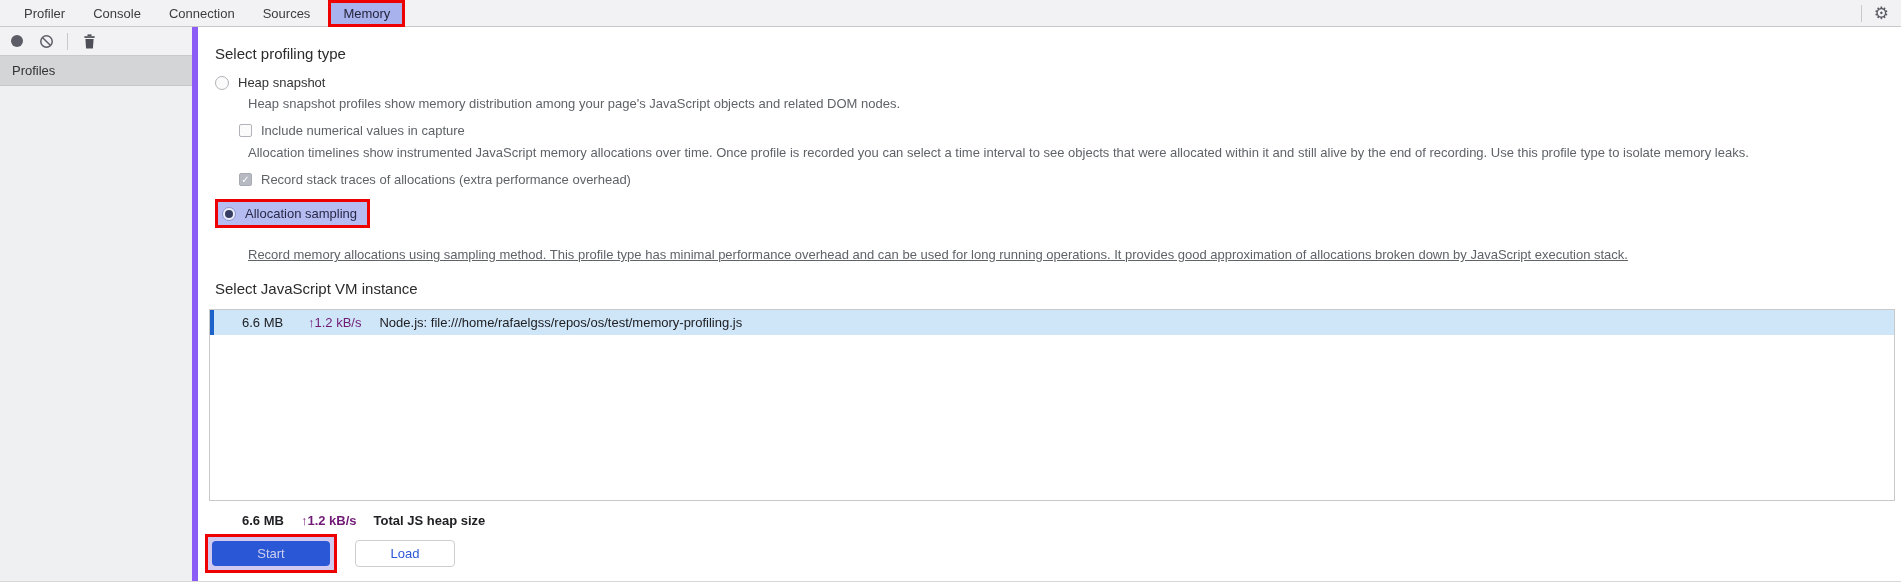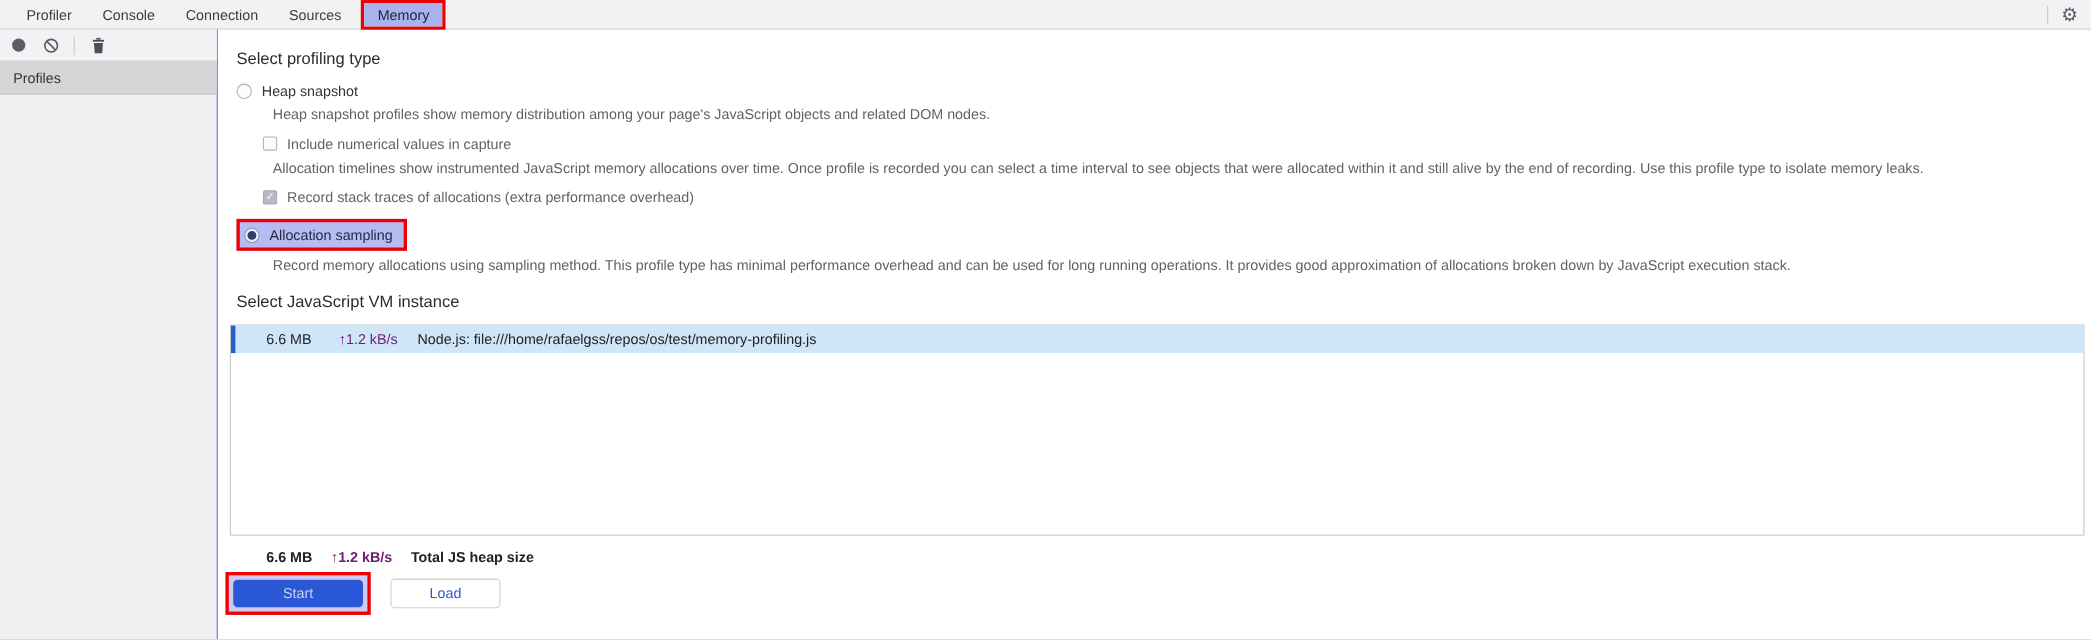--- a/index.html
+++ b/index.html
@@ -31,21 +31,21 @@
     padding:3px 12px; display:flex; align-items:center;
   }
   .tabbar-right { position:absolute; right:12px; top:0; height:27px; display:flex; align-items:center; gap:12px; }
   .vdiv { width:1px; height:17px; background:#c9c9c9; }
   .gear { font-size:17px; color:#5a5a64; line-height:1; cursor:default; }
 
   
   .leftpane {
     position:absolute; top:27px; left:0; bottom:0; width:198px;
     background:#eef0f2;
-    border-right:1px solid #8b5cf6;
+    border-right:6px solid #8b5cf6;
   }
   .pane-toolbar {
     height:29px; background:#f2f2f4; border-bottom:1px solid #c9c9c9;
     display:flex; align-items:center; padding-left:9px; gap:13px;
   }
   .tool-btn { display:flex; align-items:center; justify-content:center; width:16px; height:16px; }
   .profiles-row {
     height:30px; background:#d4d5d7; border-bottom:1px solid #c6c7c9;
     display:flex; align-items:center; padding-left:12px;
     font-size:13px; color:#333;
@@ -76,21 +76,21 @@
   }
   .checkbox.checked { background:#b7bac2; border-color:#a8abb4; }
   .checkbox.checked::after { content:"✓"; color:#fff; font-size:10px; line-height:1; }
 
   .option-annotated {
     display:inline-flex; align-items:flex-end; gap:9px;
     margin-top:12px; padding:4px 10px 4px 4px;
     background:#b5bcf2; border:3px solid #ee0000;
   }
   .option-annotated .option-title { color:#282845; }
-  .option-desc.tight { margin-top:5px; }
+  .option-desc.tight { margin-top:19px;text-decoration:underline; }
 
   
   .vm-box {
     margin:12px 6px 0 -6px;
     height:192px;
     border:1px solid #c9c9c9;
     background:#fff;
   }
   .vm-row {
     height:25px; display:flex; align-items:center;

